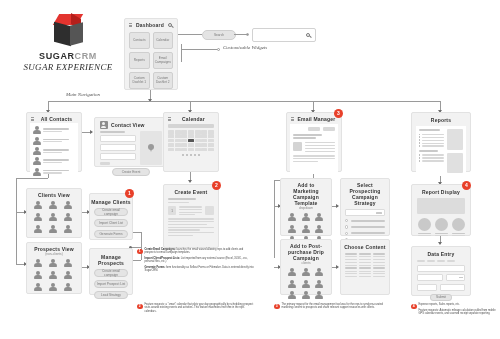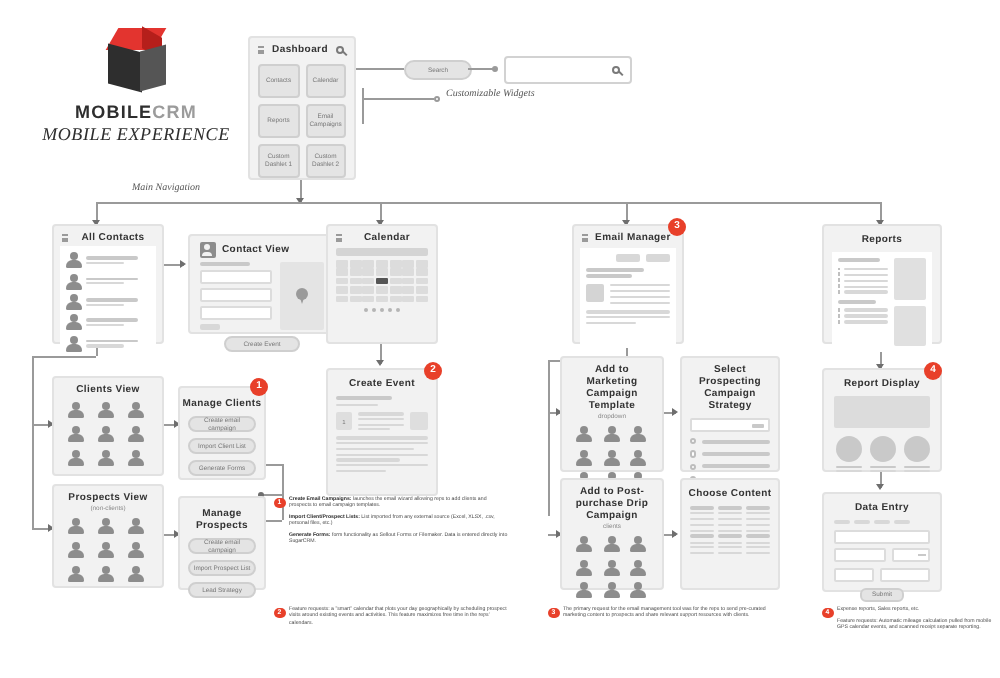--- a/index.html
+++ b/index.html
@@ -107,22 +107,22 @@
 
 <div class="stage">
 
   <div class="abs logo-wrap">
     <div class="cube">
       <div class="top"></div>
         <div class="topr"></div>
         <div class="left"></div>
         <div class="right"></div>
     </div>
-    <div class="logo-text"><span>MOBILE</span><span class="crm">CRM</span></div>
-    <div class="logo-sub">MOBILE EXPERIENCE</div>
+    <div class="logo-text"><span>SUGAR</span><span class="crm">CRM</span></div>
+    <div class="logo-sub">SUGAR EXPERIENCE</div>
   </div>
 
   <div class="ln lnv" style="left:150px;top:88px;height:13px;"></div>
   <div class="arw arw-d" style="left:147.5px;top:99px;"></div>
 
   <div class="ln lnh" style="left:48px;top:101px;width:392px;"></div>
   <div class="ln lnv" style="left:48px;top:101px;height:11px;"></div>
   <div class="arw arw-d" style="left:45.5px;top:110px;"></div>
   <div class="ln lnv" style="left:190px;top:101px;height:11px;"></div>
   <div class="arw arw-d" style="left:187.5px;top:110px;"></div>

